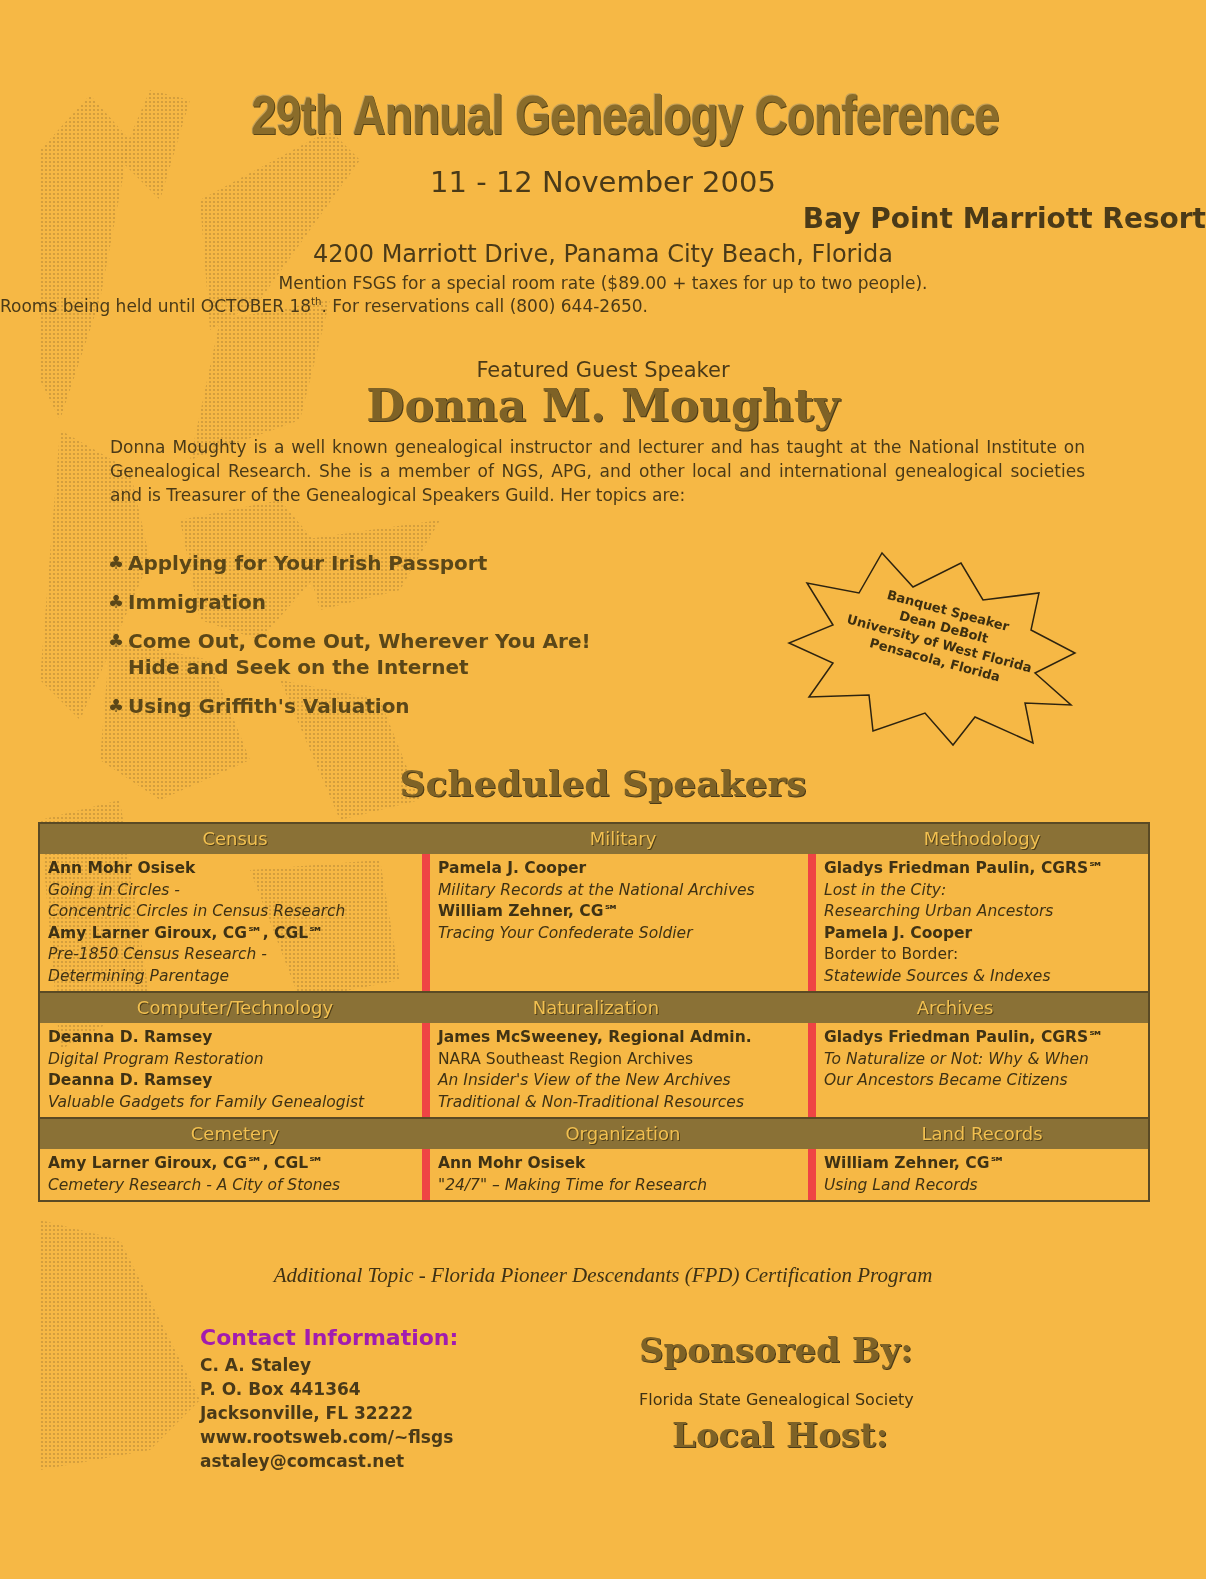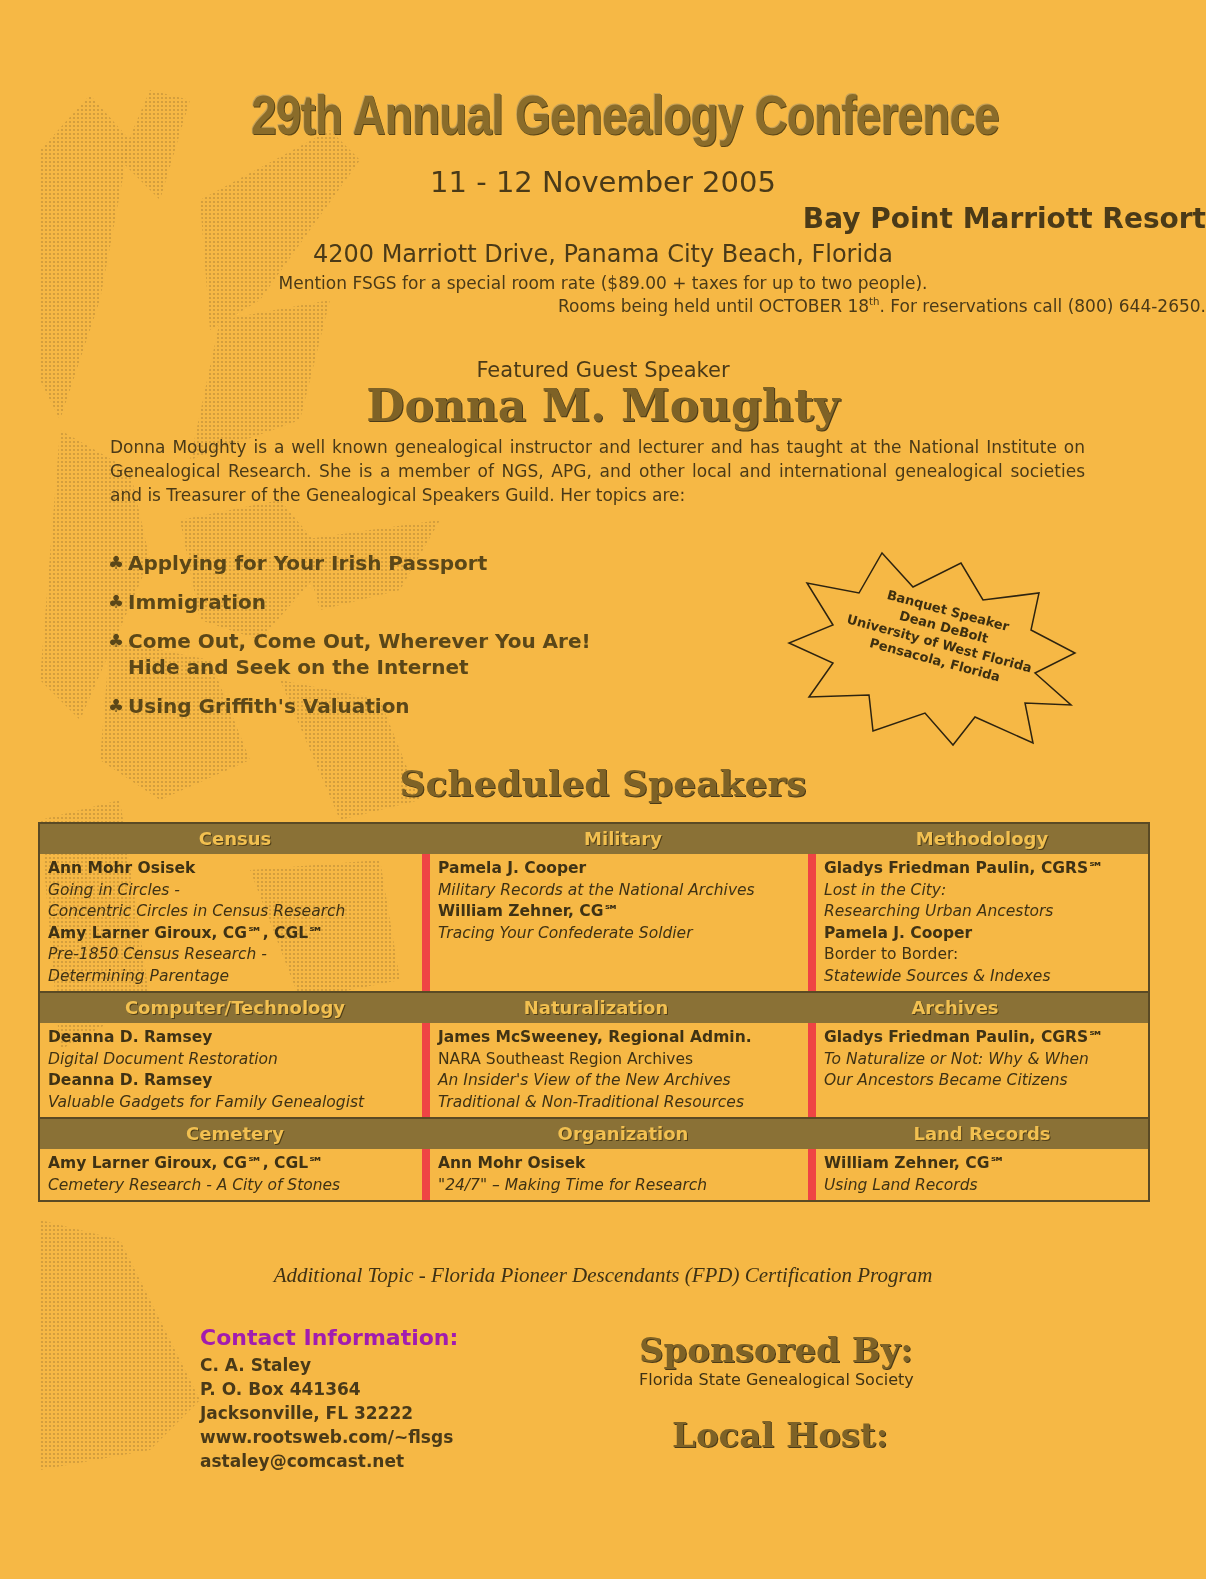--- a/index.html
+++ b/index.html
@@ -60,21 +60,21 @@
     color: #7e6226; left: 0; width: 1206px; text-shadow: 1px 1px 0 #4a3a18;
   }
 
   .table {
     top: 822px; left: 38px; width: 1108px; border: 2px solid #5a4a24;
     background: transparent;
   }
   .trow { display: flex; }
   .thead { background: #8a7136; height: 30px; }
   .thead .tcell {
-    color: #f2c050; font-weight: bold; font-size: 18px; text-align: center; line-height: 30px;
+    color: #f2c050; font-weight: normal; font-size: 18px; text-align: center; line-height: 30px;
     text-shadow: 1px 1px 0 #4f3e18;
   }
   .tcell { box-sizing: border-box; }
   .c1 { width: 390px; }
   .c2 { width: 386px; }
   .c3 { width: 332px; }
   .tbody .tcell {
     padding: 4px 6px 4px 8px; font-size: 15.5px; line-height: 21.5px; color: #3f3214;
     border-right: 8px solid #ef4444;
   }
@@ -89,21 +89,21 @@
     top: 1263px; left: 0; width: 1206px; text-align: center;
     font-family: "Liberation Serif", serif; font-style: italic; font-size: 21px; color: #3f3214;
   }
 
   .contact { top: 1325px; left: 200px; width: 420px; }
   .contact-title { font-size: 22px; font-weight: bold; color: #a21caf; margin-bottom: 3px; }
   .contact-line { font-size: 17px; font-weight: bold; color: #4a3a18; line-height: 24px; }
 
   .sponsor { top: 1330px; left: 639px; width: 420px; }
   .fancy { font-family: "DejaVu Serif", serif; font-weight: bold; font-size: 34px; color: #7e6226; text-shadow: 1px 1px 0 #4a3a18; }
-  .org { font-size: 16px; color: #3f3214; margin-top: 0; }
+  .org { font-size: 16px; color: #3f3214; margin-top: 20px; }
   .host { top: 1415px; left: 672px; width: 420px; }
 </style>
 </head>
 <body>
 
 <svg class="bg-art" width="1206" height="1579">
   <defs>
     <pattern id="dots" width="4" height="4" patternUnits="userSpaceOnUse">
       <circle cx="2" cy="2" r="1.1" fill="#c7953a"></circle>
     </pattern>
@@ -122,21 +122,21 @@
     <path d="M250 870 L380 860 L400 980 L300 1000 Z"></path>
     <path d="M40 1220 L120 1240 L200 1400 L150 1450 L40 1470 Z"></path>
   </g>
 </svg>
 
 <div class="abs main-title" style="text-align:center;">29th Annual Genealogy Conference</div>
 <div class="abs dates" style="text-align:center;">11 - 12 November 2005</div>
 <div class="abs venue" style="text-align:right;">Bay Point Marriott Resort</div>
 <div class="abs address" style="text-align:center;">4200 Marriott Drive, Panama City Beach, Florida</div>
 <div class="abs note note1" style="text-align:center;">Mention FSGS for a special room rate ($89.00 + taxes for up to two people).</div>
-<div class="abs note note2" style="text-align:right;"><span>Rooms being held until OCTOBER 18</span><sup>th</sup><span>. For reservations call (800) 644-2650.</span></div>
+<div class="abs note note2" style="text-align:left;"><span>Rooms being held until OCTOBER 18</span><sup>th</sup><span>. For reservations call (800) 644-2650.</span></div>
 
 <div class="abs featured-label" style="text-align:center;">Featured Guest Speaker</div>
 <div class="abs speaker-name" style="text-align:center;">Donna M. Moughty</div>
 <div class="abs bio">Donna Moughty is a well known genealogical instructor and lecturer and has taught at the National Institute on Genealogical Research. She is a member of NGS, APG, and other local and international genealogical societies and is Treasurer of the Genealogical Speakers Guild. Her topics are:</div>
 
 <div class="abs topics">
   <div class="topic">
       <span class="club">♣</span>
       <span class="ttext">Applying for Your Irish Passport</span>
     </div>
@@ -201,21 +201,21 @@
       </div>
     </div>
     <div class="trow thead">
       <div class="tcell c1">Computer/Technology</div>
       <div class="tcell c3">Naturalization</div>
       <div class="tcell c2">Archives</div>
     </div>
     <div class="trow tbody">
       <div class="tcell c1">
         <div class="line-b">Deanna D. Ramsey</div>
-        <div class="line-i">Digital Document Restoration</div>
+        <div class="line-i">Digital Program Restoration</div>
         <div class="line-b">Deanna D. Ramsey</div>
         <div class="line-i">Valuable Gadgets for Family Genealogist</div>
       </div>
       <div class="tcell c2">
         <div class="line-b">James McSweeney, Regional Admin.</div>
         <div class="line-n">NARA Southeast Region Archives</div>
         <div class="line-i">An Insider's View of the New Archives</div>
         <div class="line-i">Traditional &amp; Non-Traditional Resources</div>
       </div>
       <div class="tcell c3">

